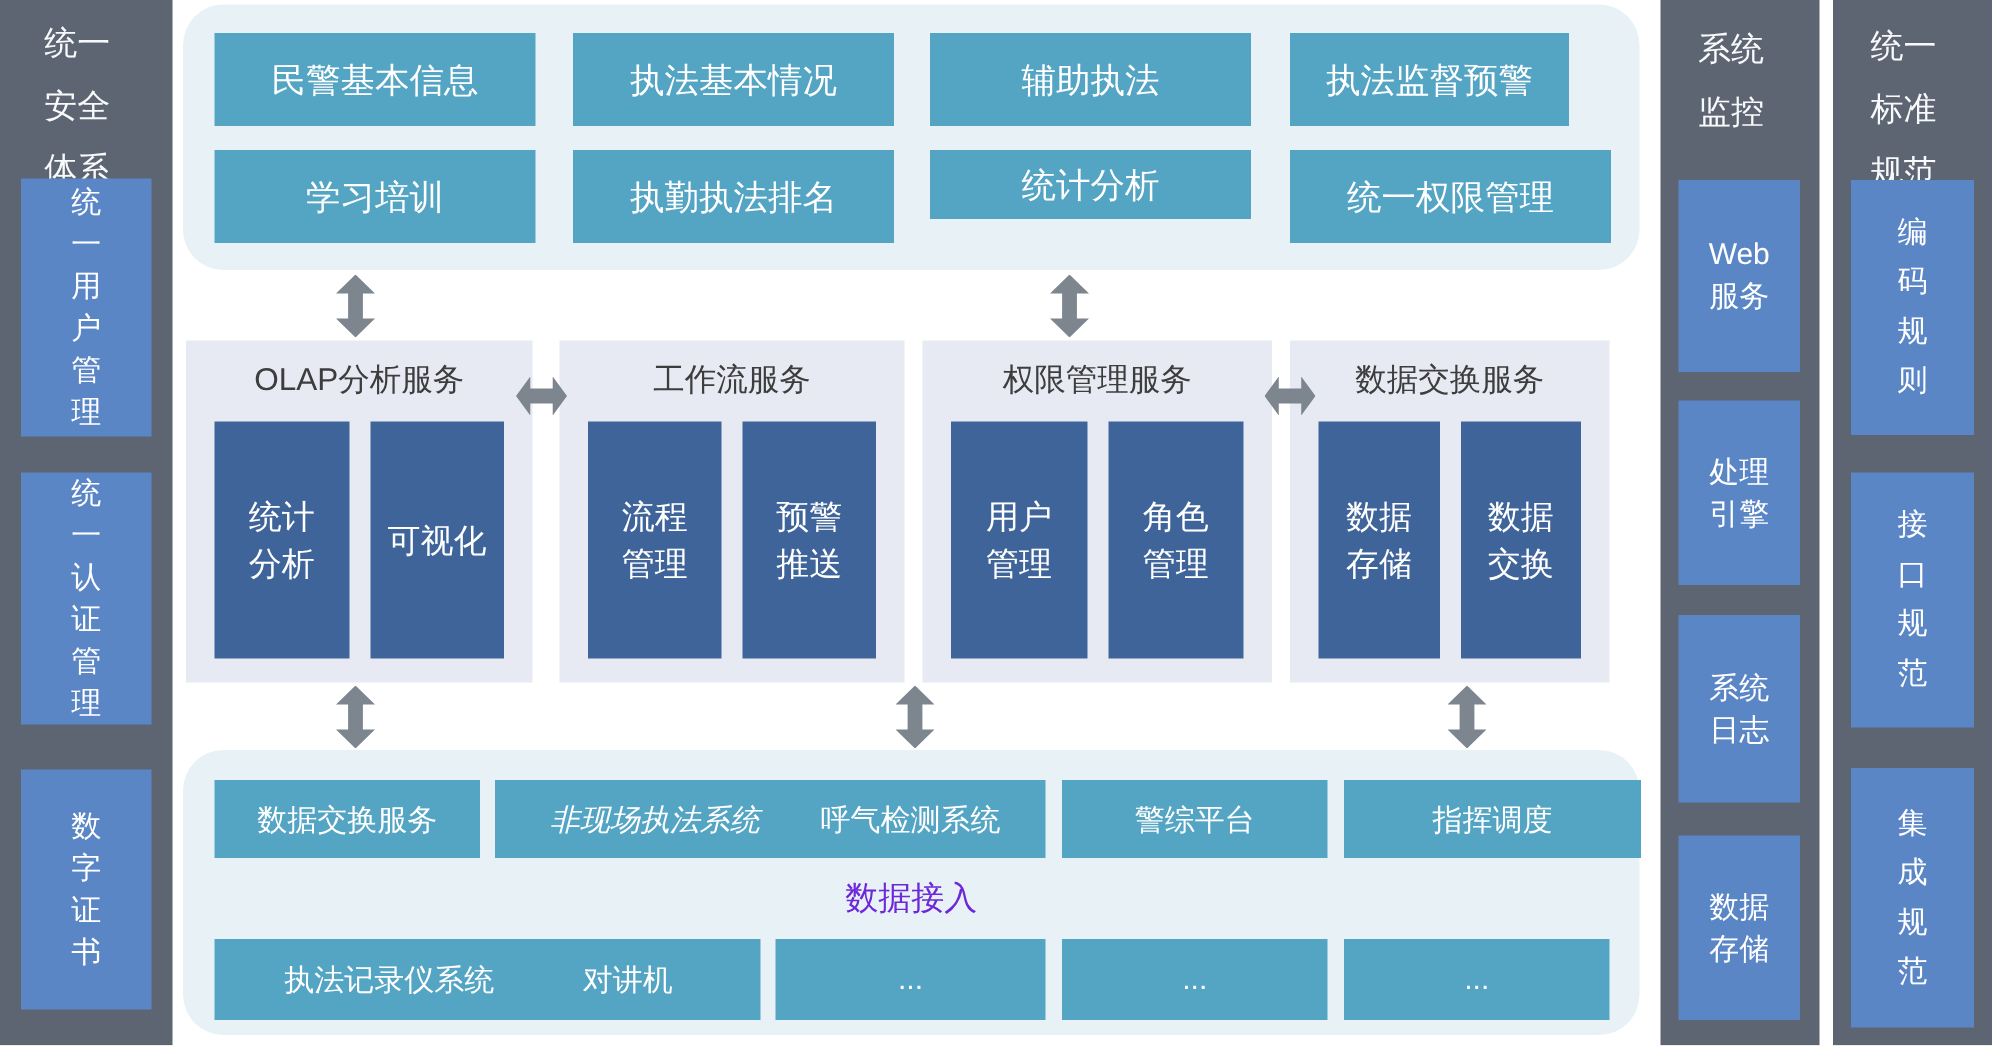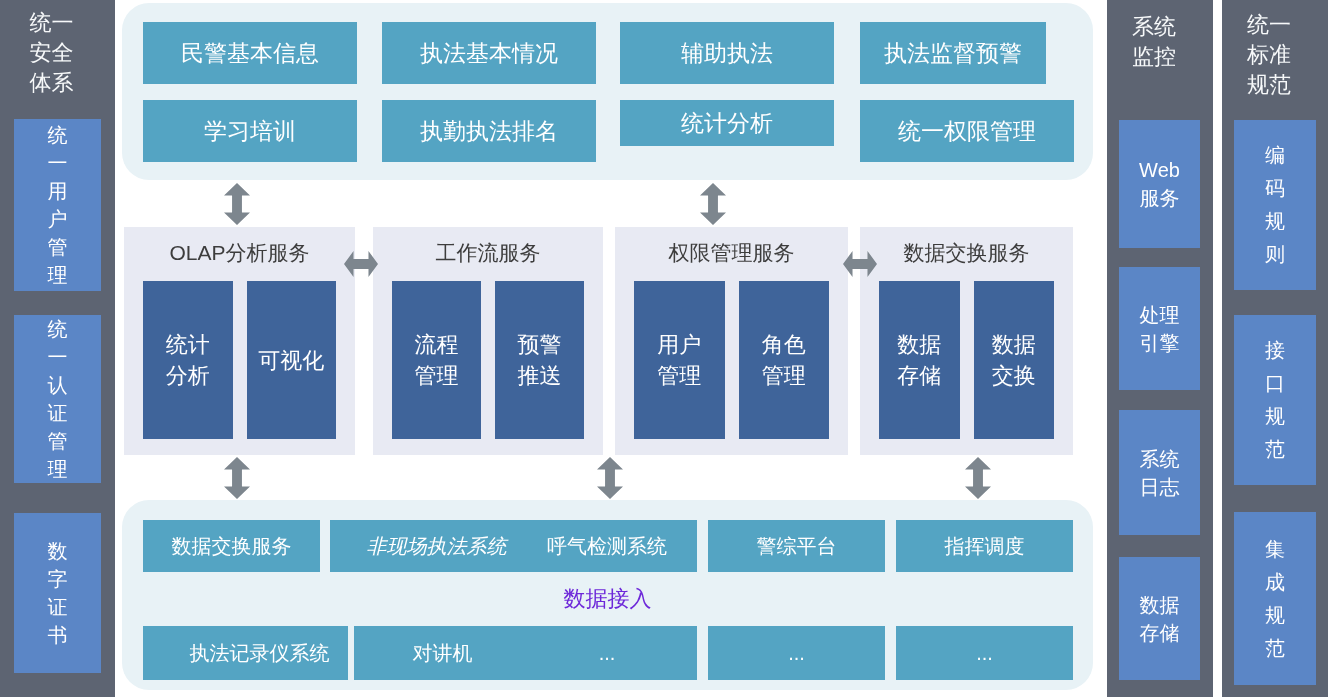--- a/index.html
+++ b/index.html
@@ -3,21 +3,21 @@
 <meta charset="utf-8">
 <style>
   html,body{margin:0;padding:0;background:#ffffff;}
   .screen{
     position:relative;width:1328px;height:697px;background:#ffffff;overflow:hidden;
     font-family:"Liberation Sans","DejaVu Sans",sans-serif;color:#3d3d3d;
   }
   .panel{position:absolute;top:0;height:697px;background:#5d6472;}
   .panel-title{
     position:absolute;top:8px;left:0;right:12px;text-align:center;color:#f7f9fa;
-    font-size:22px;line-height:30px;white-space:pre-line;
+    font-size:22px;line-height:42px;white-space:pre-line;
   }
   .vbox{
     position:absolute;background:#5b86c6;color:#ffffff;display:flex;align-items:center;
     justify-content:center;text-align:center;white-space:pre-line;font-size:20px;line-height:28px;
   }
   .band{position:absolute;background:#e8f2f6;border-radius:27px;}
   .teal-btn{
     position:absolute;background:#54a4c3;color:#ffffff;display:flex;align-items:center;
     justify-content:center;text-align:center;font-size:23px;
   }
@@ -124,26 +124,26 @@
 
   <div class="arrow-v" style="left:224px;top:457px;"></div>
   <div class="arrow-v" style="left:597px;top:457px;"></div>
   <div class="arrow-v" style="left:965px;top:457px;"></div>
 
   <div class="band" style="left:122px;top:500px;width:971px;height:190px;">
     <div class="teal-btn small" style="left:21px;top:20px;width:177px;height:52px;">数据交换服务</div>
     <div class="teal-btn small" style="left:208px;top:20px;width:213px;height:52px;font-style:italic;">非现场执法系统</div>
     <div class="teal-btn small" style="left:395px;top:20px;width:180px;height:52px;">呼气检测系统</div>
     <div class="teal-btn small" style="left:586px;top:20px;width:177px;height:52px;">警综平台</div>
-    <div class="teal-btn small" style="left:774px;top:20px;width:177px;height:52px;">指挥调度</div>
+    <div class="teal-btn small" style="left:774px;top:20px;width:198px;height:52px;">指挥调度</div>
 
     <div class="band-label" style="top:84px;">数据接入</div>
 
     <div class="teal-btn small" style="left:21px;top:126px;width:177px;height:54px;padding-left:28px;">执法记录仪系统</div>
-    <div class="teal-btn small" style="left:208px;top:126px;width:177px;height:54px;margin-left:24px;">对讲机</div>
+    <div class="teal-btn small" style="left:208px;top:126px;width:177px;height:54px;">对讲机</div>
     <div class="teal-btn small" style="left:395px;top:126px;width:180px;height:54px;">...</div>
     <div class="teal-btn small" style="left:586px;top:126px;width:177px;height:54px;">...</div>
     <div class="teal-btn small" style="left:774px;top:126px;width:177px;height:54px;">...</div>
   </div>
 
   <div class="panel" style="left:1107px;width:106px;">
     <div class="panel-title" style="top:12px;">系统
 监控</div>
     <div class="vbox" style="left:12px;top:120px;width:81px;height:128px;">Web
 服务</div>

